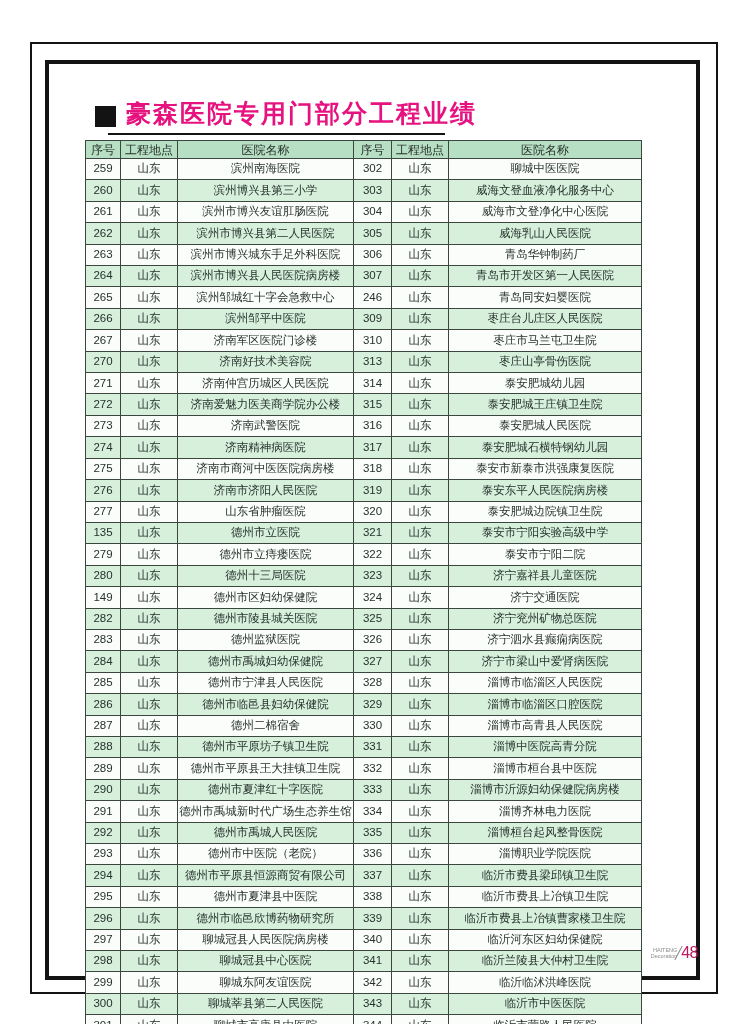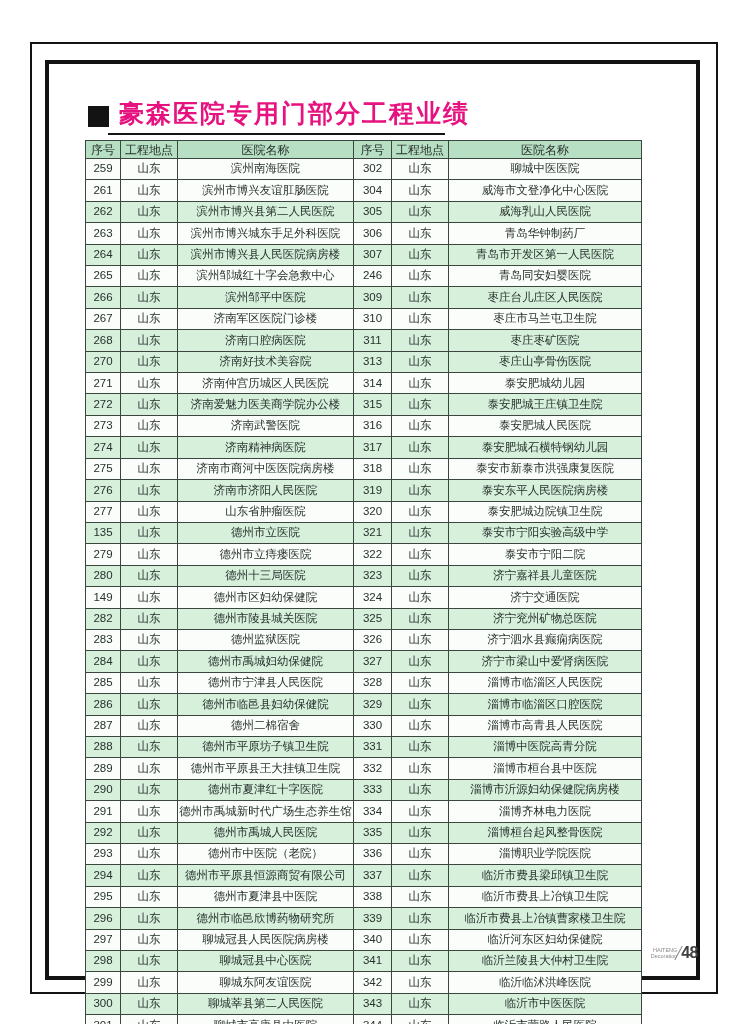--- a/index.html
+++ b/index.html
@@ -15,21 +15,21 @@
     position:relative;overflow:hidden;color:var(--text);
   }
   .outer-frame{
     position:absolute;left:30px;top:42px;width:688px;height:952px;
     border:2px solid var(--frame);background:var(--pagebg);
   }
   .inner-frame{
     position:absolute;left:45px;top:60px;width:655px;height:920px;
     border:4px solid var(--frame);background:var(--pagebg);
   }
-  .title-block{position:absolute;left:88px;top:100px;display:flex;align-items:flex-end;text-align:right;}
+  .title-block{position:absolute;left:95px;top:100px;display:flex;align-items:flex-end;text-align:right;}
   .title-square{width:21px;height:21px;background:var(--frame);margin-right:10px;margin-bottom:1px;}
   .title-text{
     color:var(--title);font-size:25px;font-weight:bold;letter-spacing:2px;
     line-height:1.1;white-space:nowrap;
   }
   .title-underline{position:absolute;left:108px;top:133px;width:337px;height:2px;background:var(--frame);}
   table.projects{
     position:absolute;left:85px;top:140px;width:556px;height:897px;
     border-collapse:collapse;table-layout:fixed;
   }
@@ -47,21 +47,21 @@
     display:flex;align-items:center;justify-content:flex-end;
   }
   .footer-brand{
     font-size:10px;transform:scale(0.55);transform-origin:right center;
     color:var(--footertext);text-align:right;line-height:1.05;
   }
   .footer-slash{
     width:1px;height:16px;background:var(--footertext);
     transform:rotate(28deg);margin:0 2px 0 1px;
   }
-  .footer-page{font-size:16px;font-weight:bold;color:#404040;letter-spacing:-0.5px;}
+  .footer-page{font-size:16px;font-weight:normal;color:#be185d;letter-spacing:-0.5px;}
 </style>
 </head>
 <body>
 
 <div class="outer-frame"></div>
 <div class="inner-frame"></div>
 
 <div class="title-block">
   <div class="title-square"></div>
   <div class="title-text">豪森医院专用门部分工程业绩</div>
@@ -89,20 +89,28 @@
   </thead>
   <tbody>
       <tr class="odd">
         <td>259</td>
         <td>山东</td>
         <td>滨州南海医院</td>
         <td>302</td>
         <td>山东</td>
         <td>聊城中医医院</td>
       </tr>
+      <tr class="even">
+        <td>260</td>
+        <td>山东</td>
+        <td>滨州博兴县第三小学</td>
+        <td>303</td>
+        <td>山东</td>
+        <td>威海文登血液净化服务中心</td>
+      </tr>
       <tr class="odd">
         <td>261</td>
         <td>山东</td>
         <td>滨州市博兴友谊肛肠医院</td>
         <td>304</td>
         <td>山东</td>
         <td>威海市文登净化中心医院</td>
       </tr>
       <tr class="even">
         <td>262</td>
@@ -144,28 +152,20 @@
         <td>山东</td>
         <td>枣庄台儿庄区人民医院</td>
       </tr>
       <tr class="odd">
         <td>267</td>
         <td>山东</td>
         <td>济南军区医院门诊楼</td>
         <td>310</td>
         <td>山东</td>
         <td>枣庄市马兰屯卫生院</td>
-      </tr>
-      <tr class="even">
-        <td>268</td>
-        <td>山东</td>
-        <td>济南口腔病医院</td>
-        <td>311</td>
-        <td>山东</td>
-        <td>枣庄枣矿医院</td>
       </tr>
       <tr class="even">
         <td>270</td>
         <td>山东</td>
         <td>济南好技术美容院</td>
         <td>313</td>
         <td>山东</td>
         <td>枣庄山亭骨伤医院</td>
       </tr>
       <tr class="odd">

